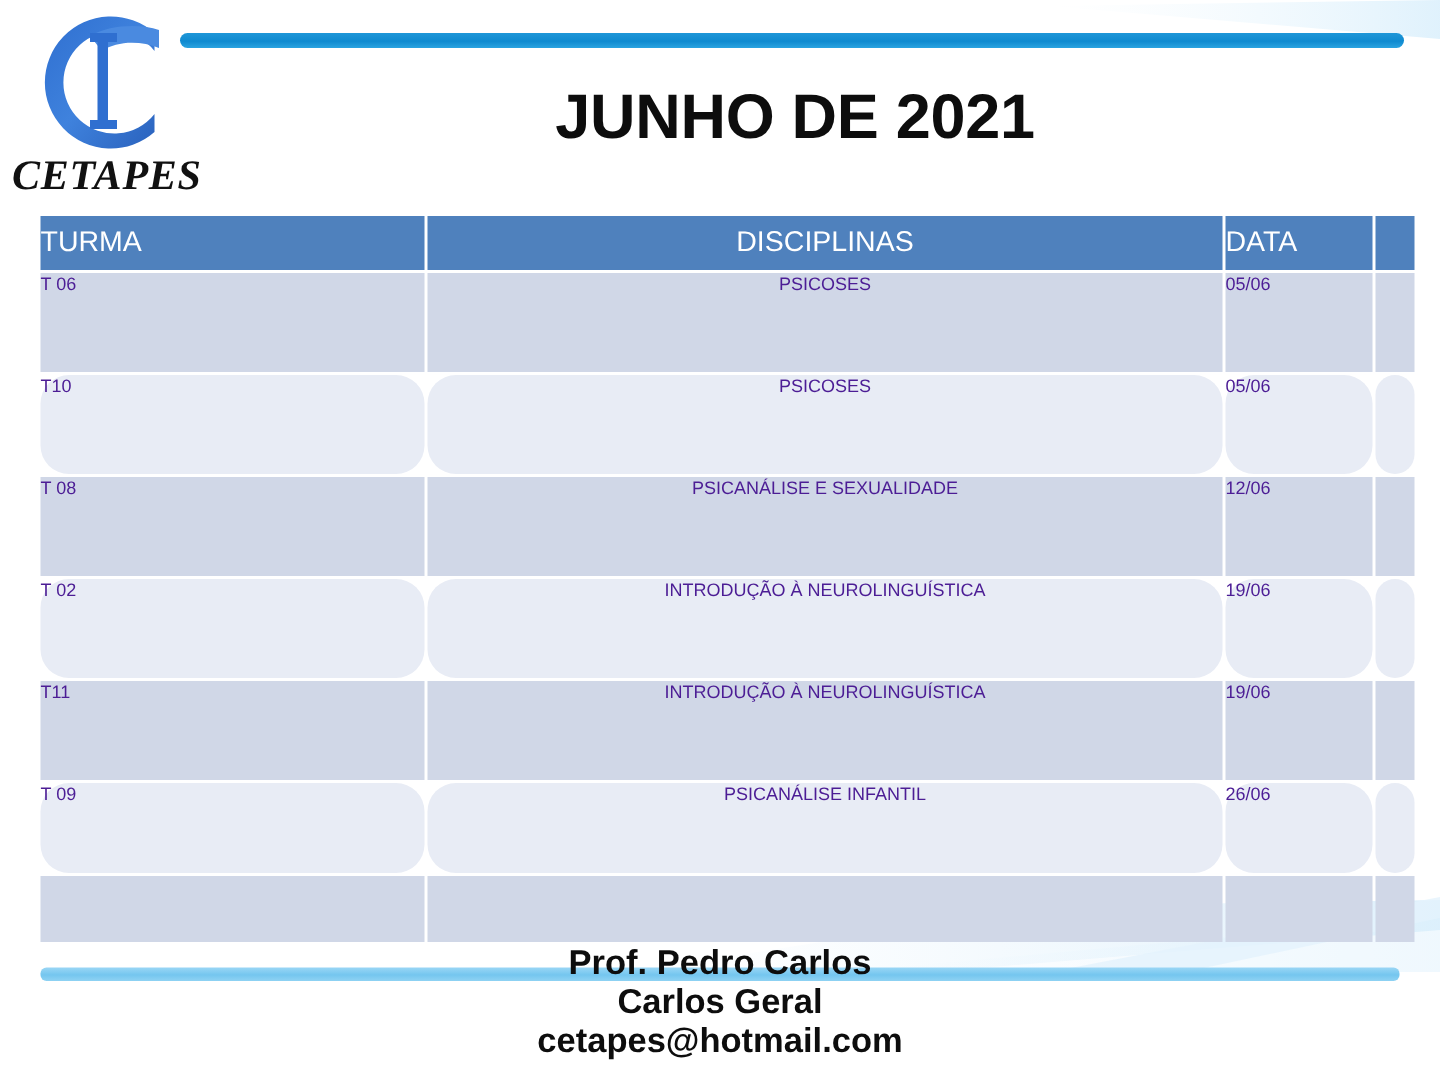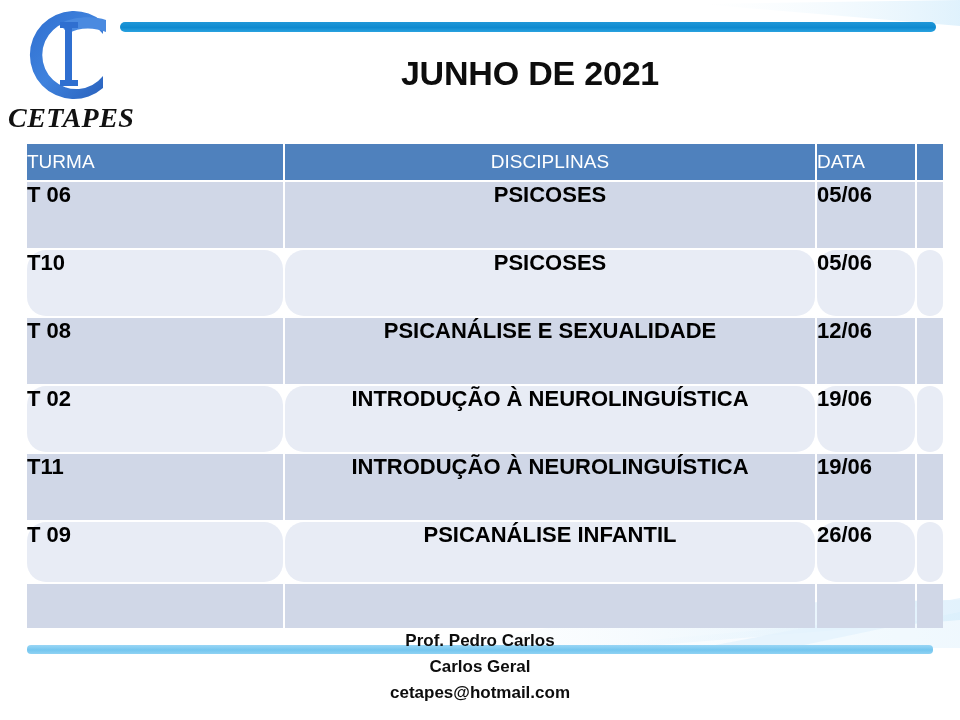--- a/index.html
+++ b/index.html
@@ -68,21 +68,21 @@
     background: linear-gradient(to bottom, #1f97d8 0%, #0f8ad0 55%, #2aa3e0 100%);
   }
 
   
   .title {
     position: absolute;
     left: 130px;
     top: 54px;
     width: 800px;
     text-align: center;
-    font-size: 34px;
+    font-size: 42px;
     font-weight: bold;
     color: #0d0d0d;
     letter-spacing: -0.2px;
   }
 
   
   .table-wrap {
     position: absolute;
     left: 25px;
     top: 142px;
@@ -112,23 +112,23 @@
     font-weight: normal;
     vertical-align: middle;
   }
   th.h-turma { text-align: left;   padding-left: 12px; }
   th.h-disc  { text-align: center; }
   th.h-data  { text-align: left;   padding-left: 10px; }
   th.h-extra { text-align: center; }
 
   tbody tr td {
     height: 66px;
-    font-size: 22px;
-    font-weight: bold;
-    color: #000000;
+    font-size: 12px;
+    font-weight: normal;
+    color: #4c1d95;
     vertical-align: top;
   }
   tbody tr.row-dark td { background: #d0d7e7; }
   tbody tr.row-light td { background: #e8ecf5; border-radius: 19px; }
   tbody tr.row-empty td { height: 44px; }
 
   td.t-turma { text-align: left;   padding: 13px 0 0 12px; }
   td.t-disc  { text-align: center; padding: 13px 0 0 0; }
   td.t-data  { text-align: left;   padding: 13px 0 0 10px; }
   td.t-extra { }
@@ -149,21 +149,21 @@
   .footer-text {
     position: absolute;
     left: 0;
     top: 628px;
     width: 960px;
     text-align: center;
     line-height: 26px;
   }
   .footer-text .fl {
     display: block;
-    font-size: 17px;
+    font-size: 23px;
     font-weight: bold;
     color: #0d0d0d;
   }
   .footer-text .fl-1 { }
   .footer-text .fl-2 { }
   .footer-text .fl-3 { }
 </style>
 </head>
 <body>
 

